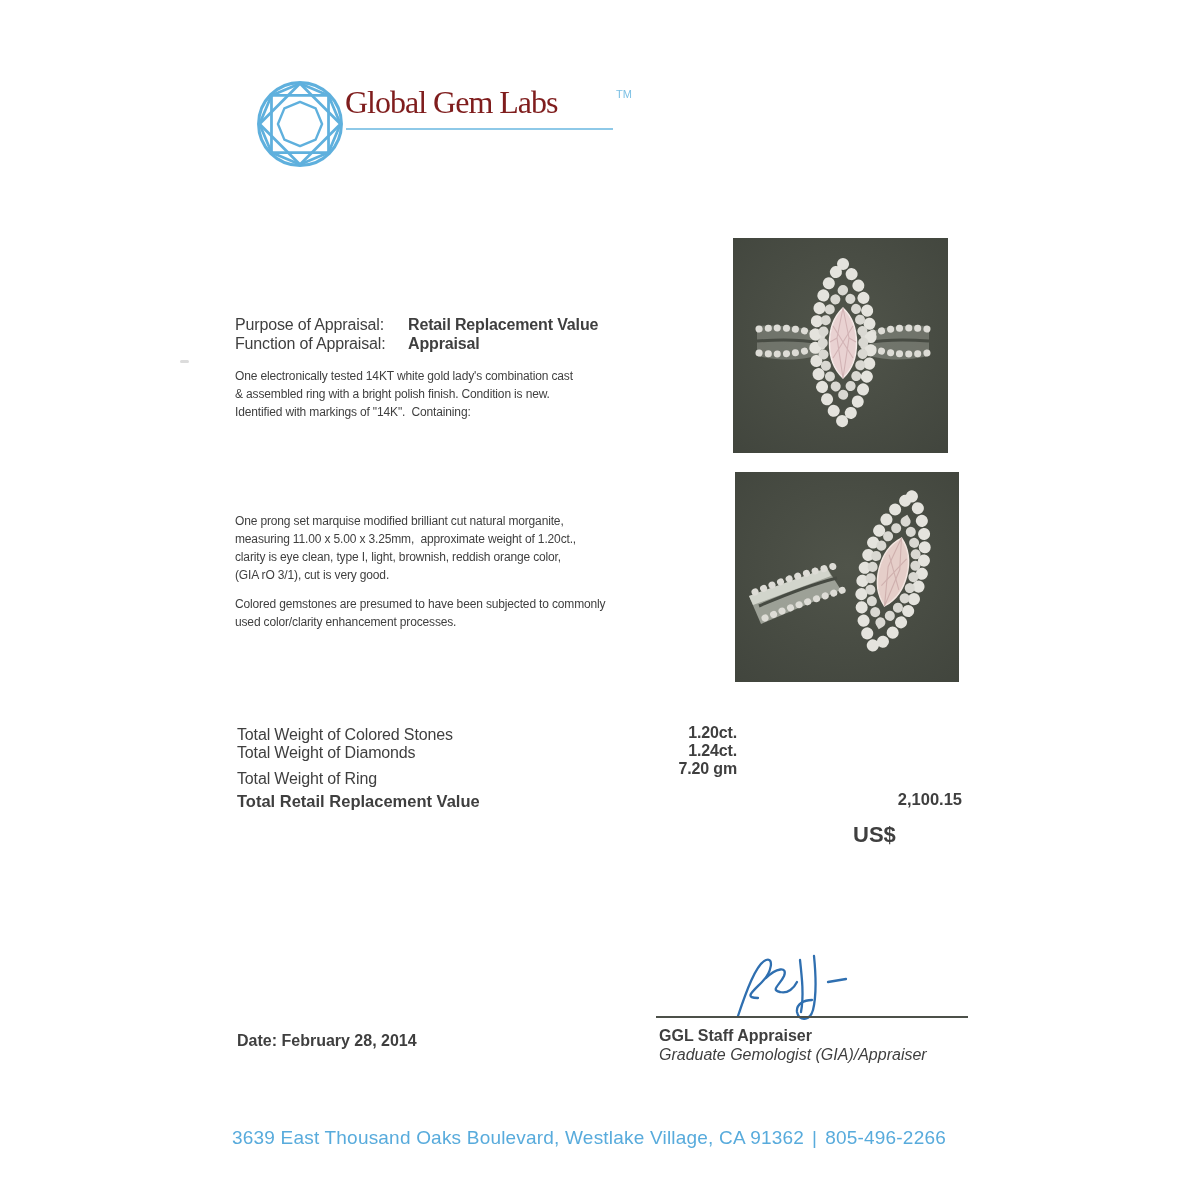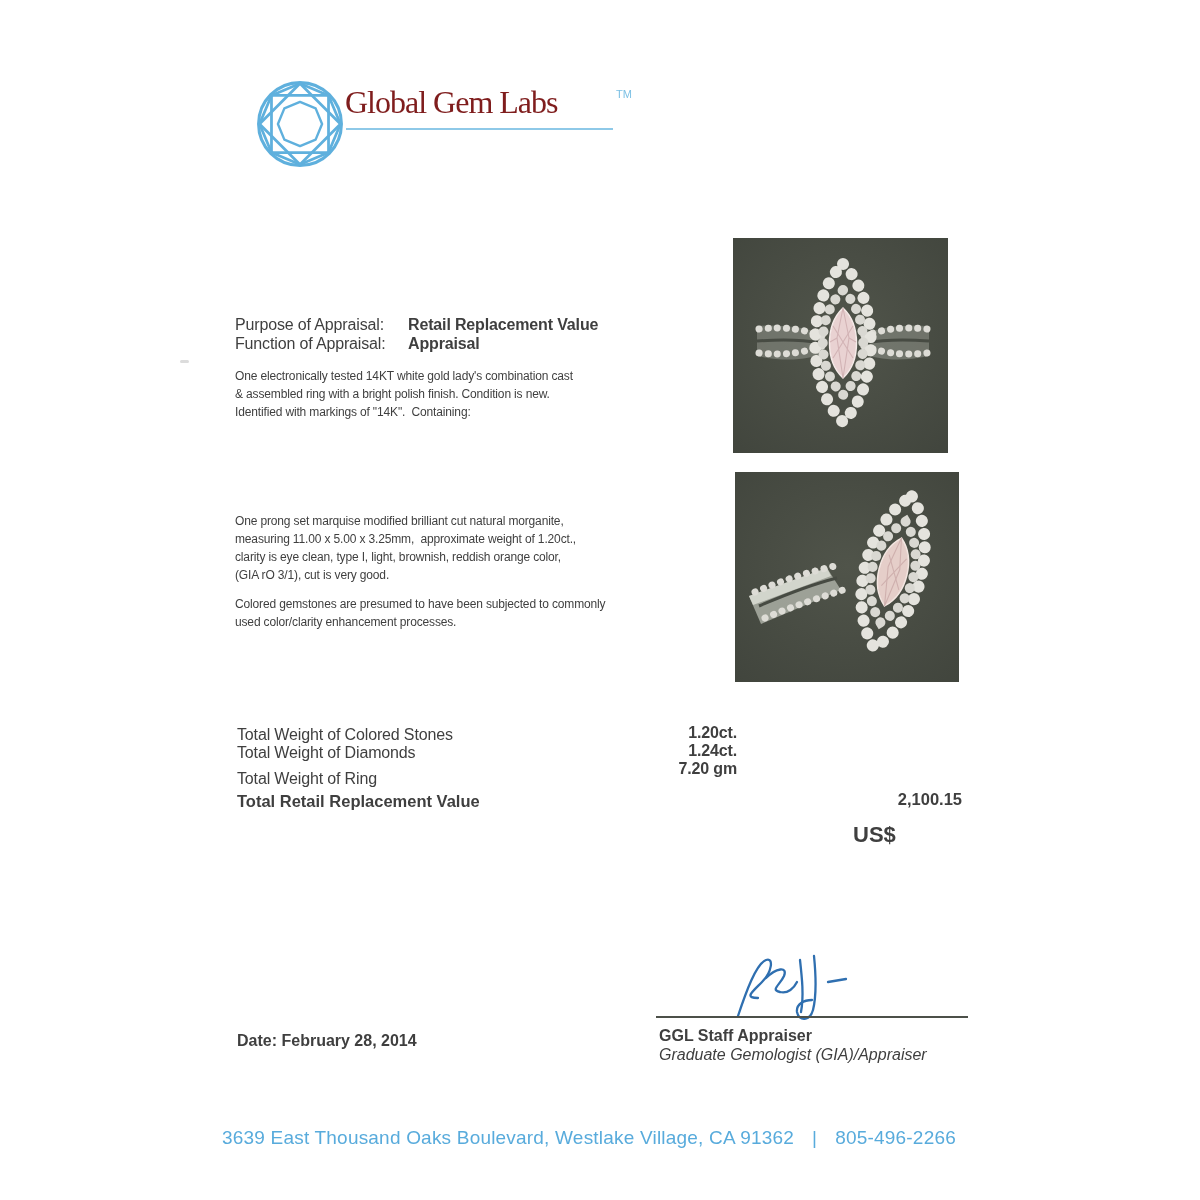--- a/index.html
+++ b/index.html
@@ -40,21 +40,21 @@
 
   
   .sig-svg { position:absolute; left:700px; top:948px; width:180px; height:75px; }
   .sig-line { position:absolute; left:656px; top:1016px; width:312px; height:2px; background:#4c5049; }
   .signer-title { position:absolute; left:659px; top:1027px; font-size:16px; font-weight:bold; }
   .signer-cred { position:absolute; left:659px; top:1046px; font-size:16px; font-style:italic; }
   .date-line { position:absolute; left:237px; top:1032px; font-size:16px; font-weight:bold; }
 
   
   .footer { position:absolute; left:0; top:1127px; width:1178px;
-            display:flex; justify-content:center; align-items:baseline; gap:18px;
+            display:flex; justify-content:center; align-items:baseline; gap:8px;
             color:#58abdc; font-size:19px; letter-spacing:0.2px; }
 
   .scan-mark { position:absolute; left:180px; top:360px; width:9px; height:3px; background:#dcdcdc; border-radius:2px; }
 </style>
 </head>
 <body>
 
 <div class="page">
 
   <svg class="logo-icon" viewBox="0 0 100 100">

